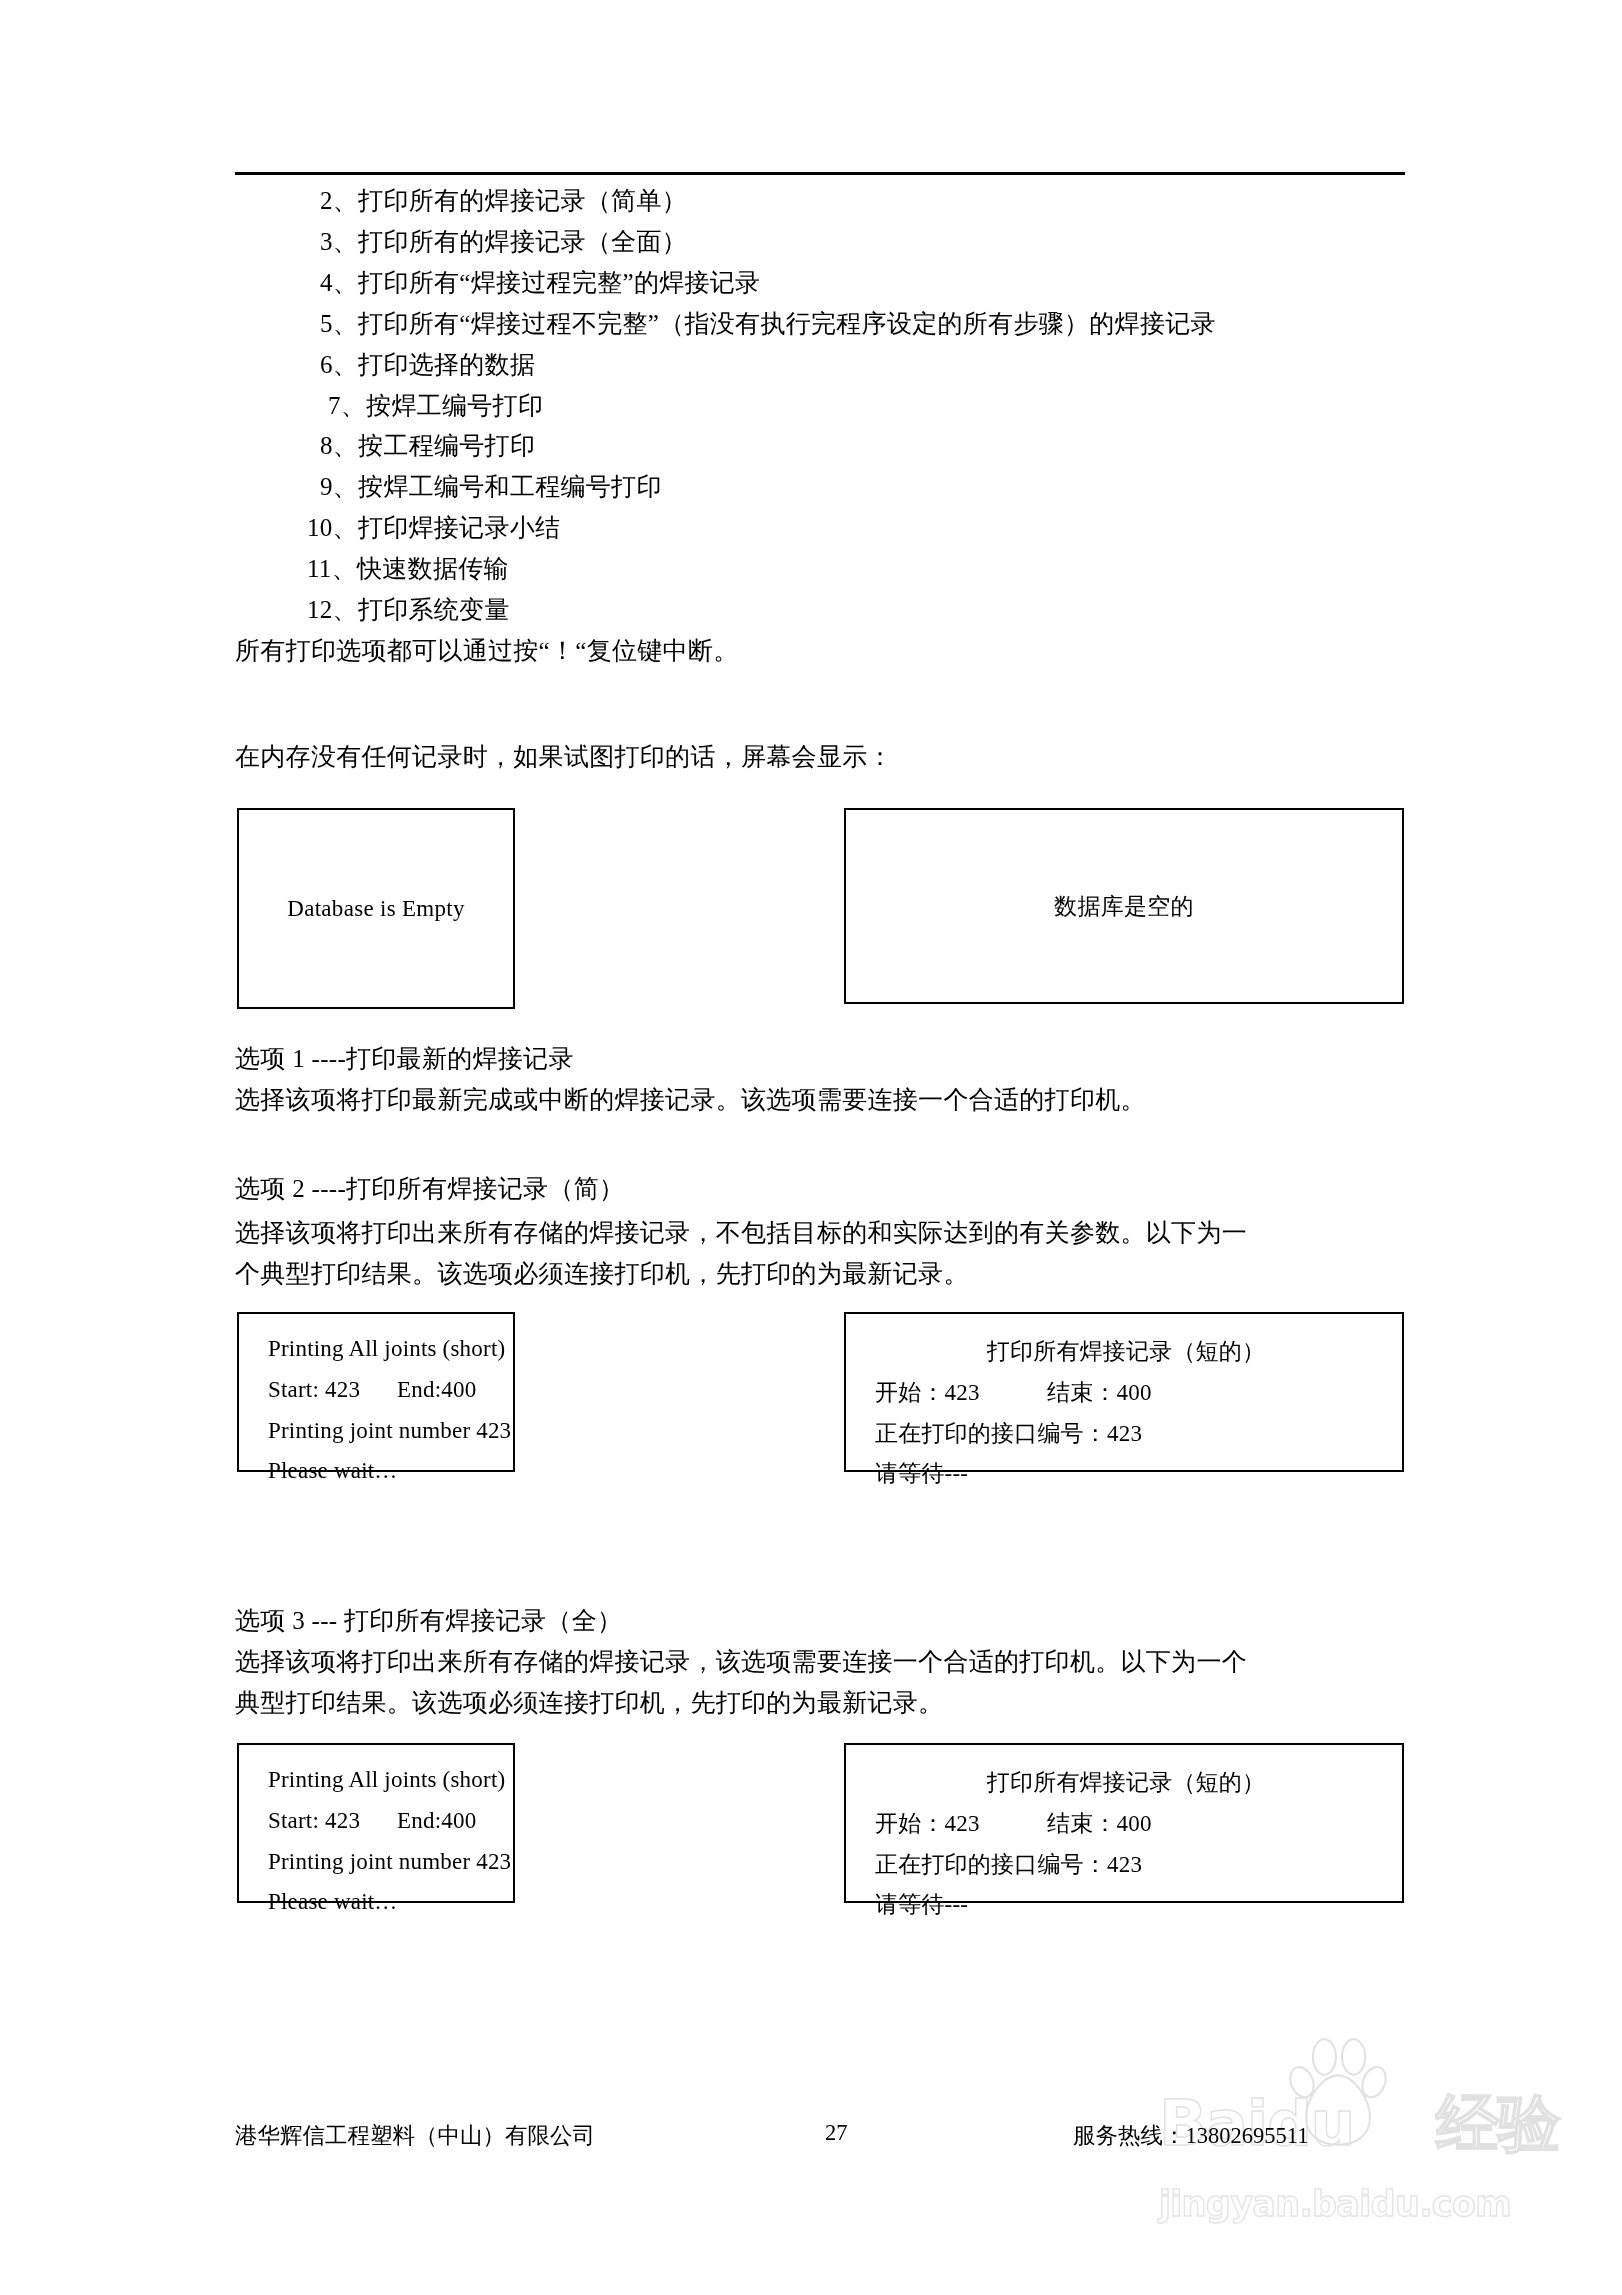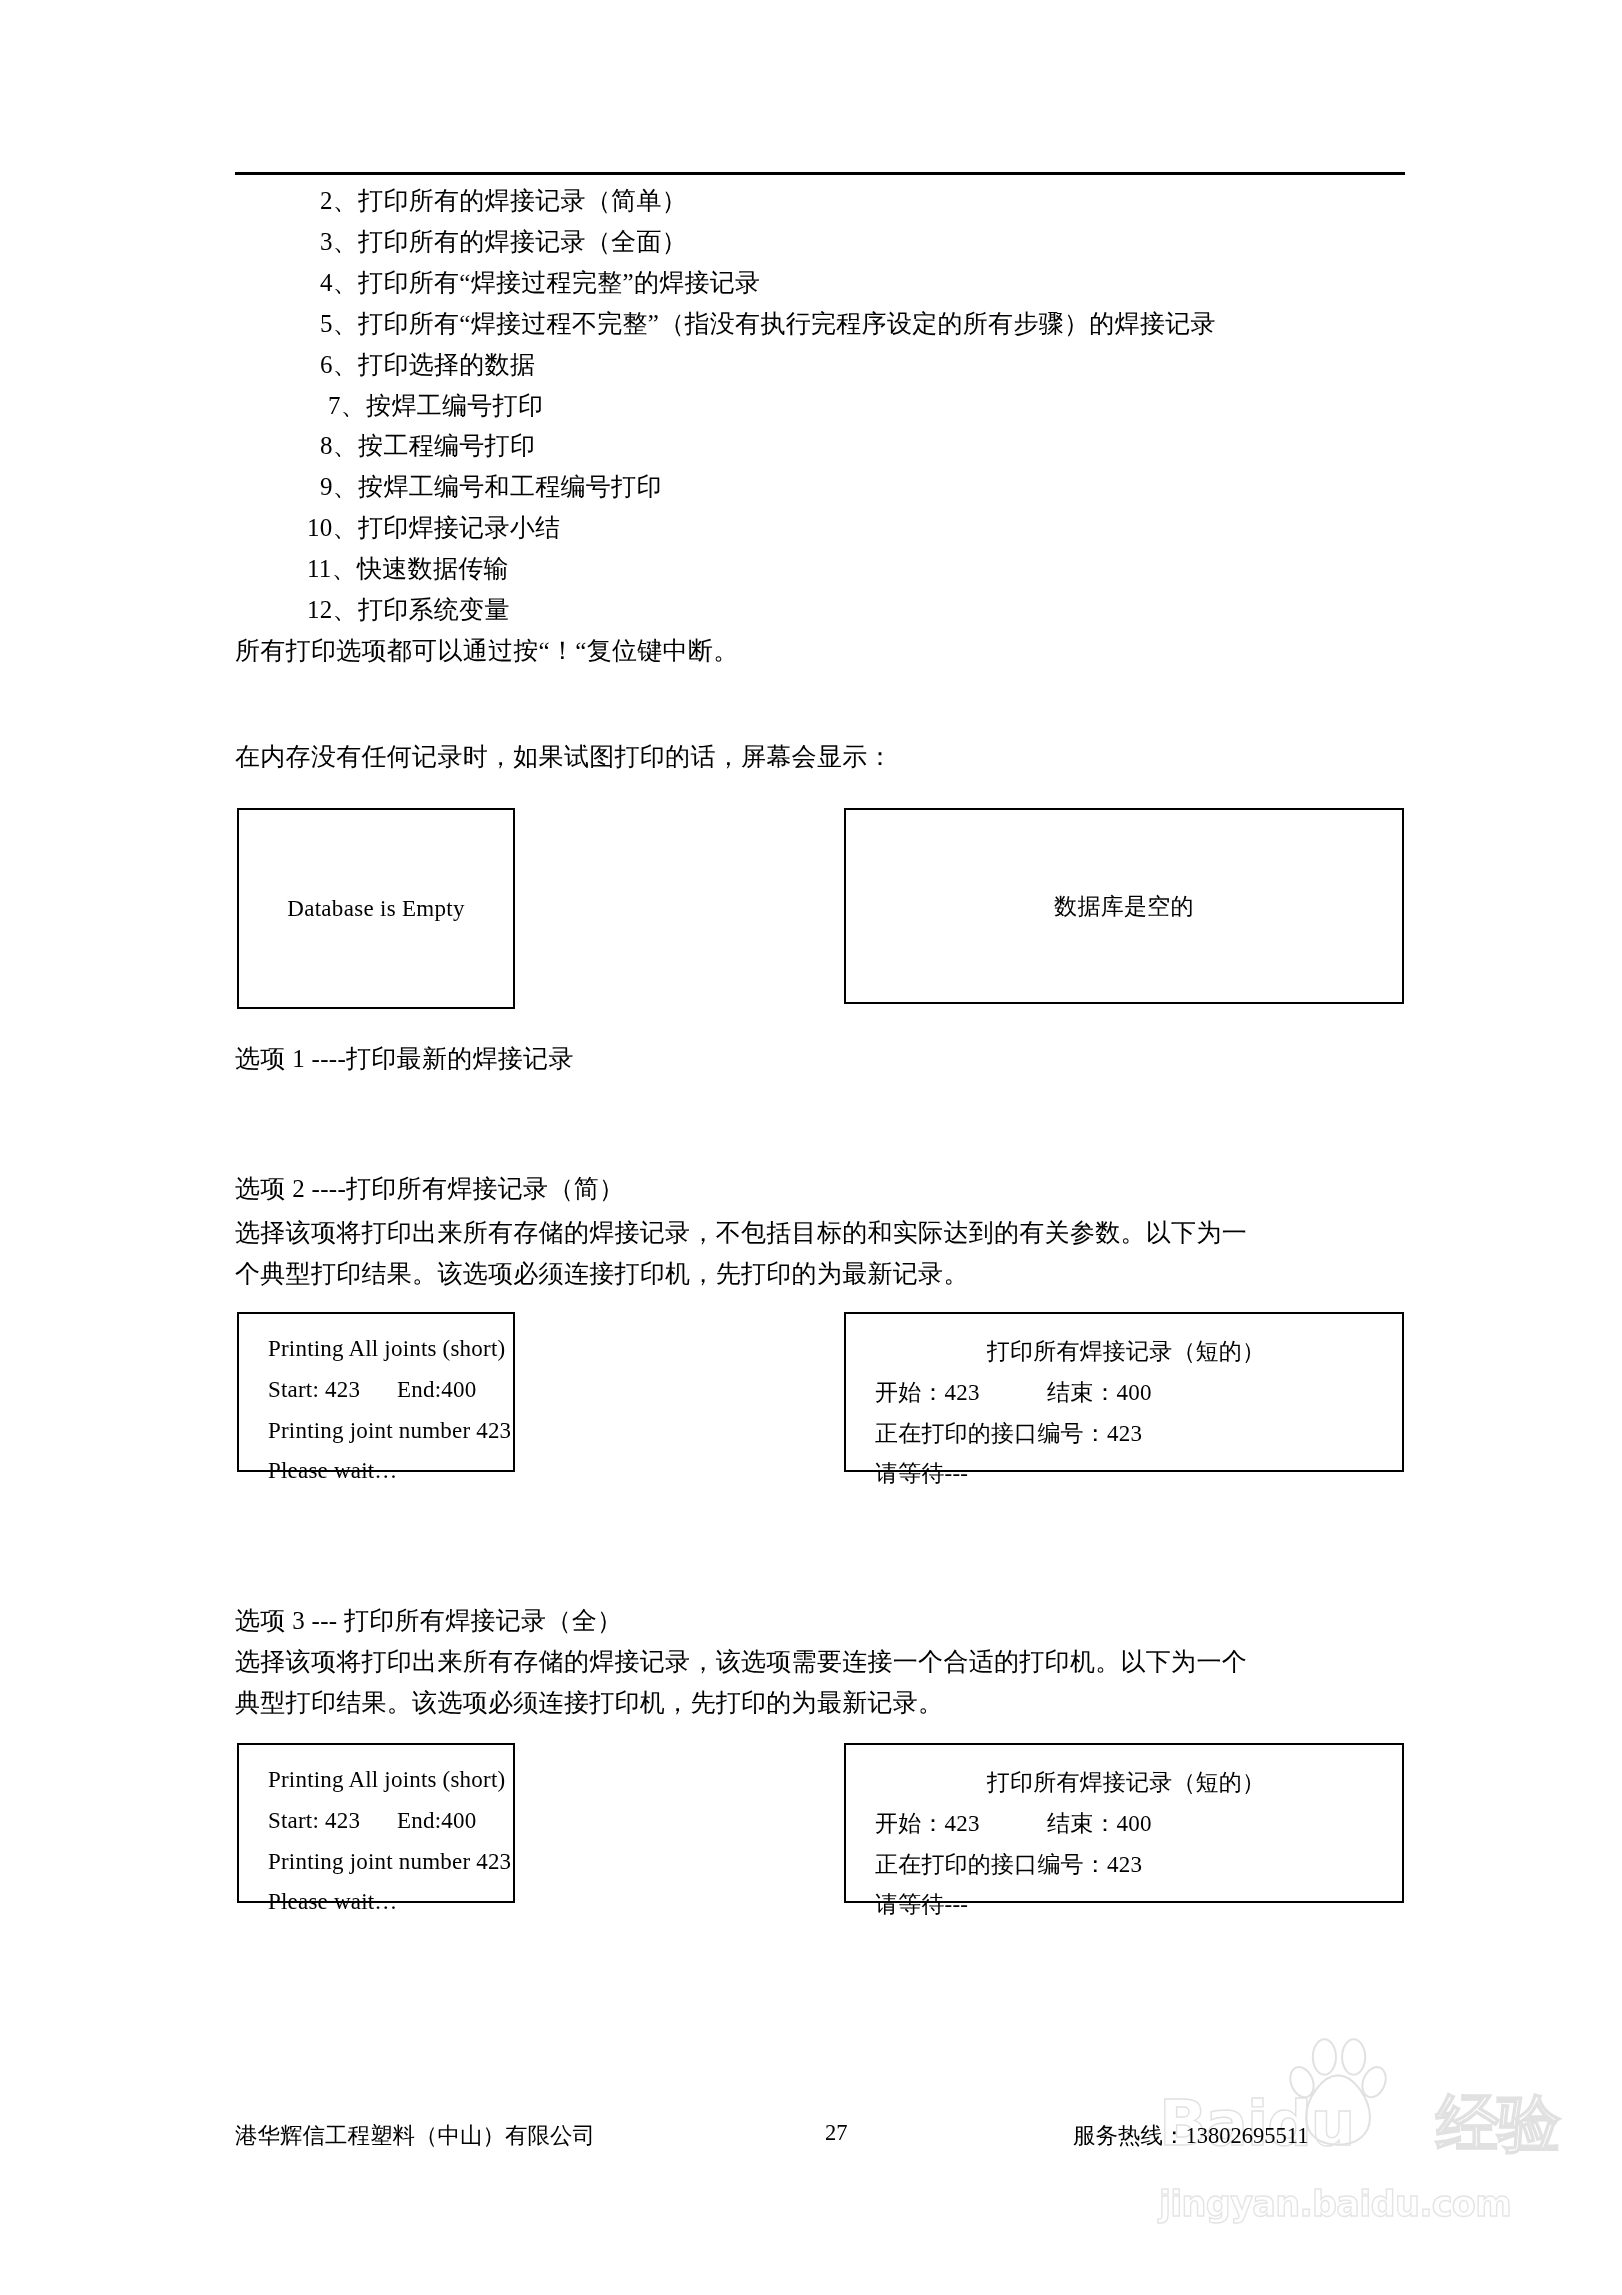--- a/index.html
+++ b/index.html
@@ -235,20 +235,21 @@
   <div class="body-line" style="left:235px; top:744px;">在内存没有任何记录时，如果试图打印的话，屏幕会显示：</div>
 
   <div class="screen-box centered" style="left:237px; top:808px; width:278px; height:201px;">
     <span class="box-center-text">Database is Empty</span>
   </div>
   <div class="screen-box centered" style="left:844px; top:808px; width:560px; height:196px;">
     <span class="box-center-text">数据库是空的</span>
   </div>
 
   <div class="body-line" style="left:235px; top:1046px;">选项 1 ----打印最新的焊接记录</div>
+  <div class="body-line" style="left:235px; top:1087px;">选择该项将打印最新完成或中断的焊接记录。该选项需要连接一个合适的打印机。</div>
 
   <div class="body-line" style="left:235px; top:1176px;">选项 2 ----打印所有焊接记录（简）</div>
   <div class="body-line" style="left:235px; top:1220px;">选择该项将打印出来所有存储的焊接记录，不包括目标的和实际达到的有关参数。以下为一</div>
   <div class="body-line" style="left:235px; top:1261px;">个典型打印结果。该选项必须连接打印机，先打印的为最新记录。</div>
 
   <div class="screen-box" style="left:237px; top:1312px; width:278px; height:160px;">
     <div class="box-line" style="left:29px; top:22px;">Printing All joints (short)</div>
     <div class="box-line" style="left:29px; top:63px;">Start: 423</div>
     <div class="box-line" style="left:158px; top:63px;">End:400</div>
     <div class="box-line" style="left:29px; top:104px;">Printing joint number 423</div>

